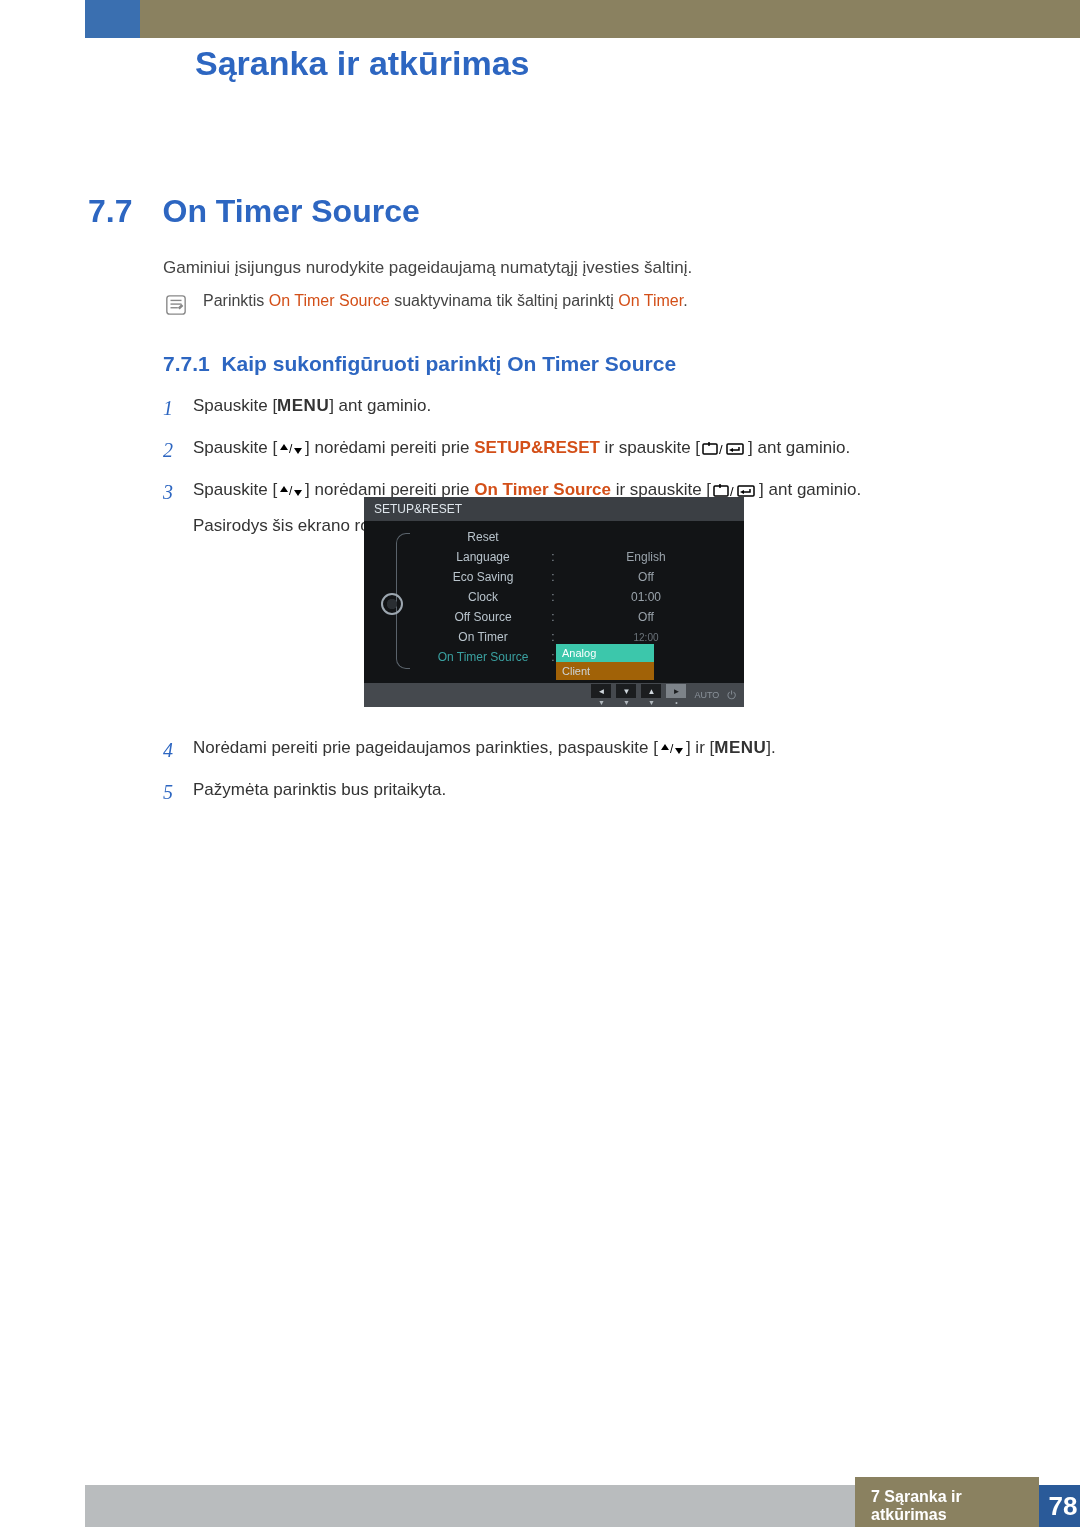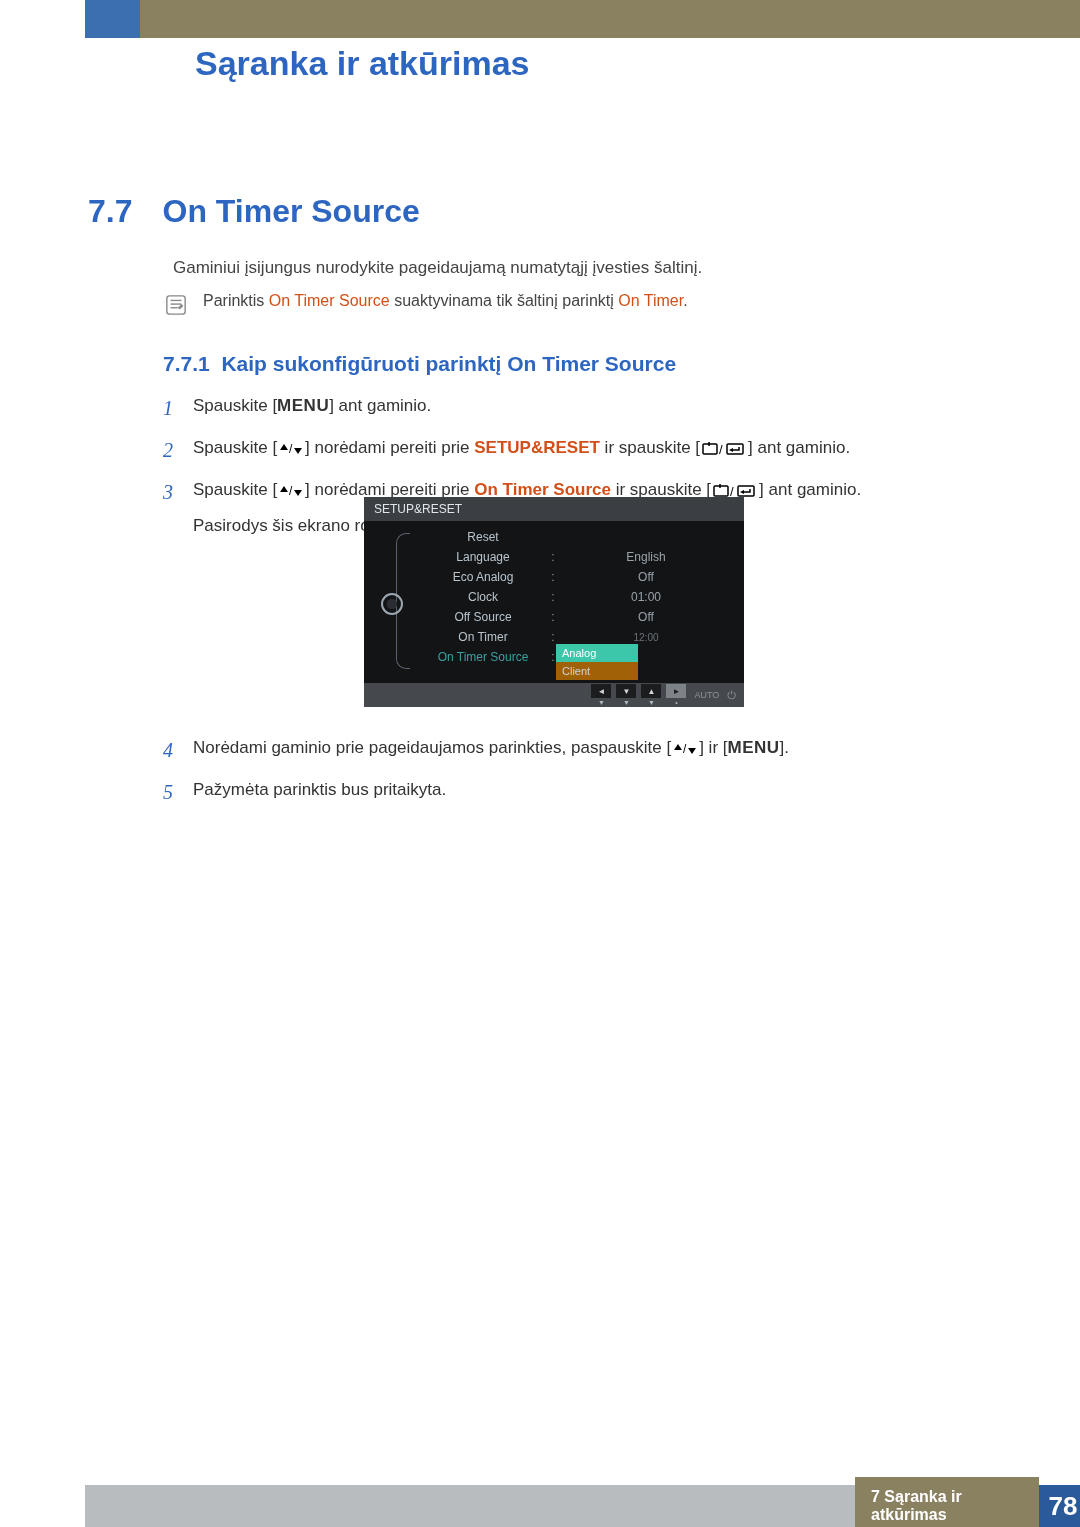--- a/index.html
+++ b/index.html
@@ -38,21 +38,21 @@
     position: absolute;
     top: 193px; left: 88px;
     color: #2d66c1;
     font-size: 32px;
     font-weight: bold;
   }
   .section-heading .num { margin-right: 30px; }
 
   .intro-text {
     position: absolute;
-    top: 258px; left: 173px;
+    top: 258px; left: 163px;
     font-size: 17px;
     color: #444;
   }
 
   .note-box {
     position: absolute;
     top: 290px; left: 165px;
     width: 820px;
   }
   .note-icon {
@@ -153,21 +153,21 @@
     height: 20px;
     text-align: center;
   }
   .osd-label { width: 130px; color: #b9c4cc; }
   .osd-colon { width: 10px; color: #8a939b; }
   .osd-val { flex: 1; color: #9aa3ab; }
   .osd-row.highlight .osd-label { color: #3aa0a0; }
   .osd-dropdown {
     position: absolute;
     top: 123px; left: 192px;
-    width: 82px;
+    width: 98px;
     font-size: 11px;
   }
   .osd-dropdown .dd-item {
     padding: 3px 6px;
     background: #a16207;
     color: #ccd4da;
   }
   .osd-dropdown .dd-item.sel {
     background: #3cc7ab;
     color: #fff;
@@ -348,21 +348,21 @@
     <div class="osd-list">
       <div class="osd-row">
         <div class="osd-label">Reset</div>
       </div>
       <div class="osd-row">
         <div class="osd-label">Language</div>
         <div class="osd-colon">:</div>
         <div class="osd-val">English</div>
       </div>
       <div class="osd-row">
-        <div class="osd-label">Eco Analog</div>
+        <div class="osd-label">Eco Saving</div>
         <div class="osd-colon">:</div>
         <div class="osd-val">Off</div>
       </div>
       <div class="osd-row">
         <div class="osd-label">Clock</div>
         <div class="osd-colon">:</div>
         <div class="osd-val">01:00</div>
       </div>
       <div class="osd-row">
         <div class="osd-label">Off Source</div>
@@ -405,21 +405,21 @@
       </div>
     <span class="auto-label">AUTO</span>
     <span class="pwr">⏻</span>
   </div>
 </div>
 
 <div class="steps-lower">
   <div class="step">
     <div class="step-num">4</div>
     <div class="step-body">
-      <span>Norėdami gaminio prie pageidaujamos parinkties, paspauskite [</span><svg class="icon-inline icon-updown-svg" width="24" height="14" viewBox="0 0 24 14">
+      <span>Norėdami pereiti prie pageidaujamos parinkties, paspauskite [</span><svg class="icon-inline icon-updown-svg" width="24" height="14" viewBox="0 0 24 14">
           <polygon points="5,2 1,8 9,8" fill="#000"></polygon>
           <text x="10" y="11" font-size="12" fill="#000">/</text>
           <polygon points="19,12 15,6 23,6" fill="#000"></polygon>
         </svg><span>] ir [</span><span class="menu-label">MENU</span><span>].</span>
     </div>
   </div>
   <div class="step">
     <div class="step-num">5</div>
     <div class="step-body">Pažymėta parinktis bus pritaikyta.</div>
   </div>

